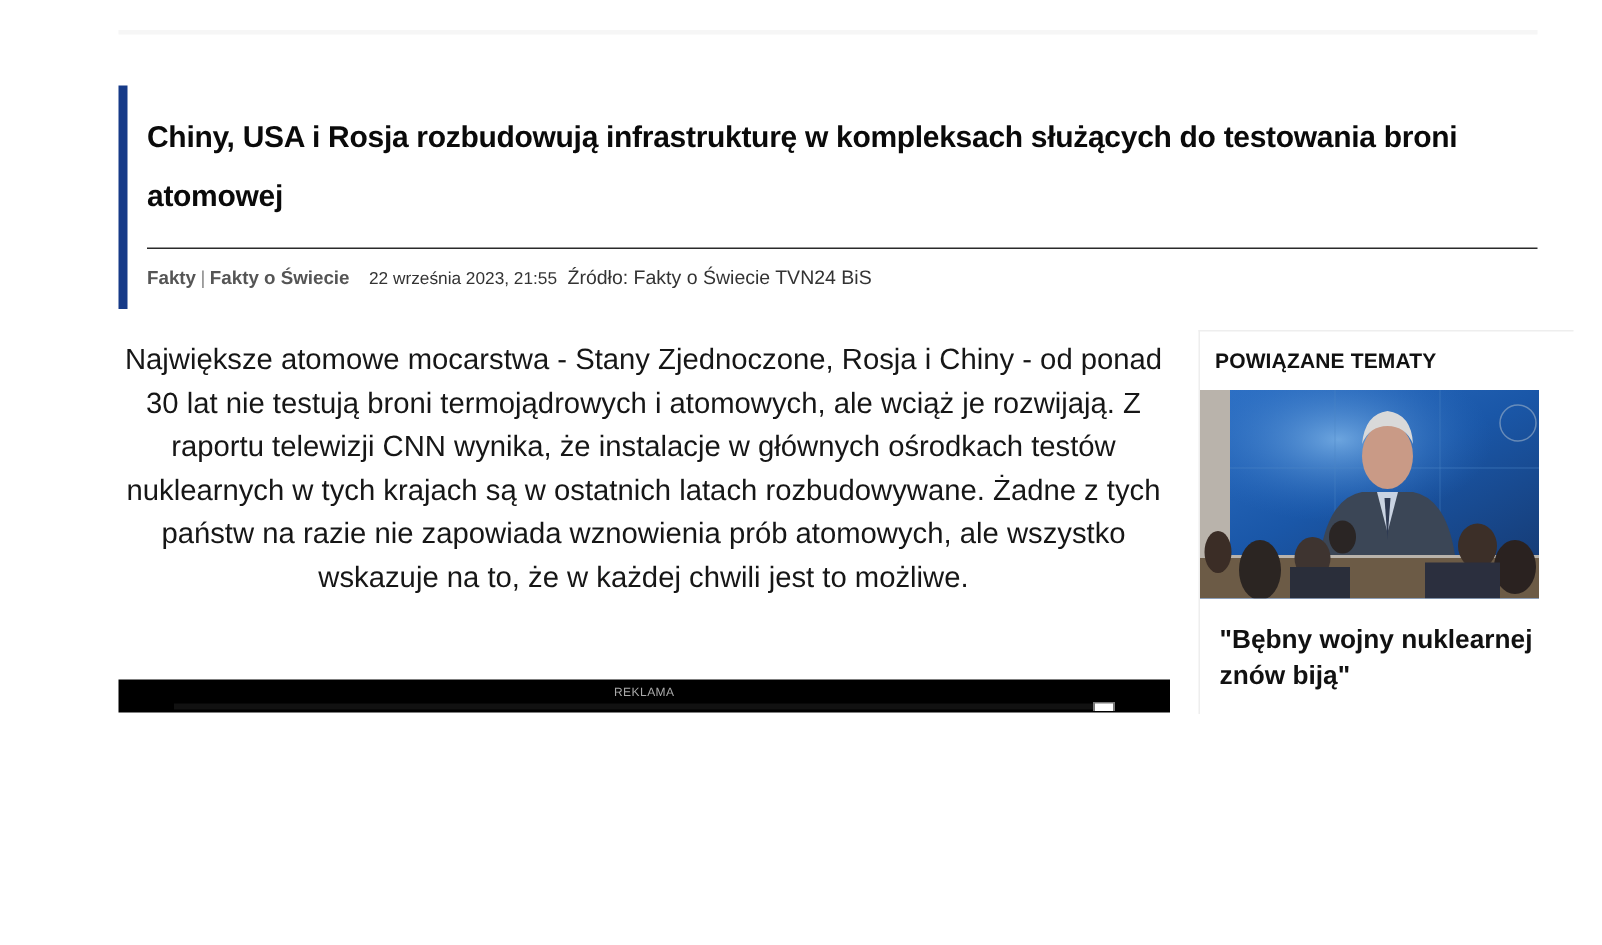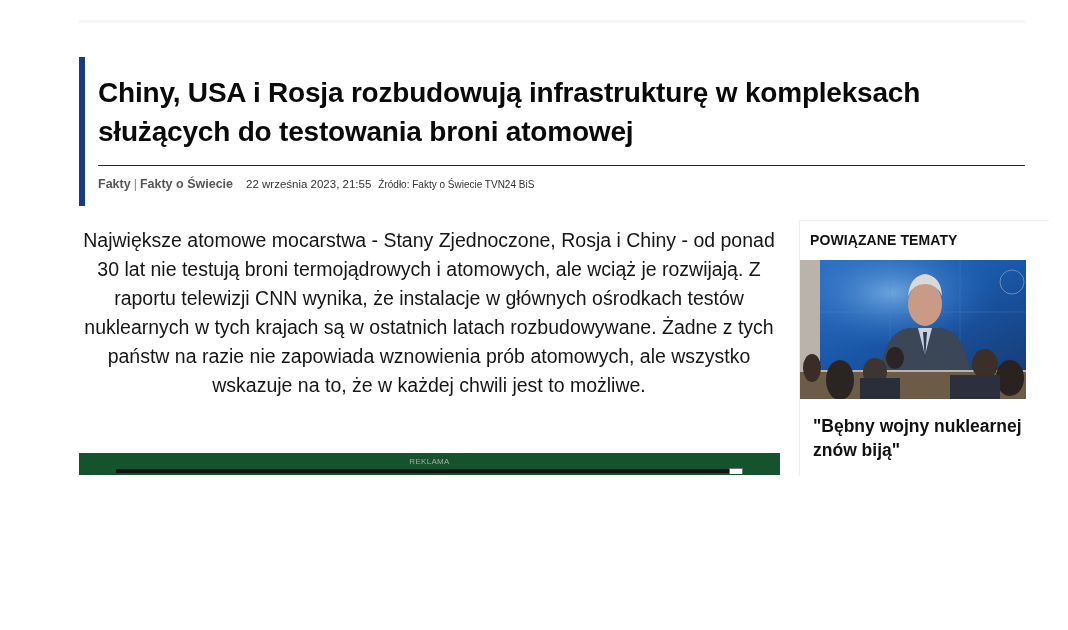--- a/index.html
+++ b/index.html
@@ -19,48 +19,48 @@
     
     .header {
       position: absolute; left: 79px; top: 57px; width: 946px; height: 150px;
     }
     .header-accent {
       position: absolute; left: 0; top: 0; width: 6px; height: 149px;
       background: #163a88;
     }
     .headline {
       position: absolute; left: 19px; top: 16px; width: 900px;
-      font-size: 28px; line-height: 39px; font-weight: bold; color: #0a0a0a;
+      font-size: 20px; line-height: 39px; font-weight: bold; color: #0a0a0a;
       letter-spacing: -0.2px;
     }
     .header-divider {
       position: absolute; left: 19px; top: 108px; width: 927px; height: 1px;
       background: #2a2a2a;
     }
     .meta {
       position: absolute; left: 19px; top: 120px; height: 18px;
       display: flex; align-items: baseline; white-space: nowrap; text-align: center;
     }
     .meta-category {
       font-size: 12.5px; font-weight: bold; color: #555555;
     }
     .meta-category .sep { font-weight: normal; color: #888; padding: 0 3px; }
     .meta-date { font-size: 11.5px; color: #333333; margin-left: 13px; }
-    .meta-source { font-size: 10px; color: #333333; margin-left: 7px; }
+    .meta-source { font-size: 13px; color: #333333; margin-left: 7px; }
 
     
     .lead {
       position: absolute; left: 79px; top: 226px; width: 700px;
       font-size: 19.5px; line-height: 29px; color: #161616; text-align: center;
     }
 
     
     .ad {
       position: absolute; left: 79px; top: 453px; width: 701px; height: 22px;
-      background: #14532d;
+      background: #000000;
     }
     .ad-label {
       position: absolute; left: 0; right: 0; top: 4px; text-align: center;
       font-size: 8px; color: #aaaaaa; letter-spacing: 0.3px;
     }
     .ad-bar {
       position: absolute; left: 37px; top: 16px; width: 626px; height: 4px;
       background: #111111;
     }
     .ad-close {

